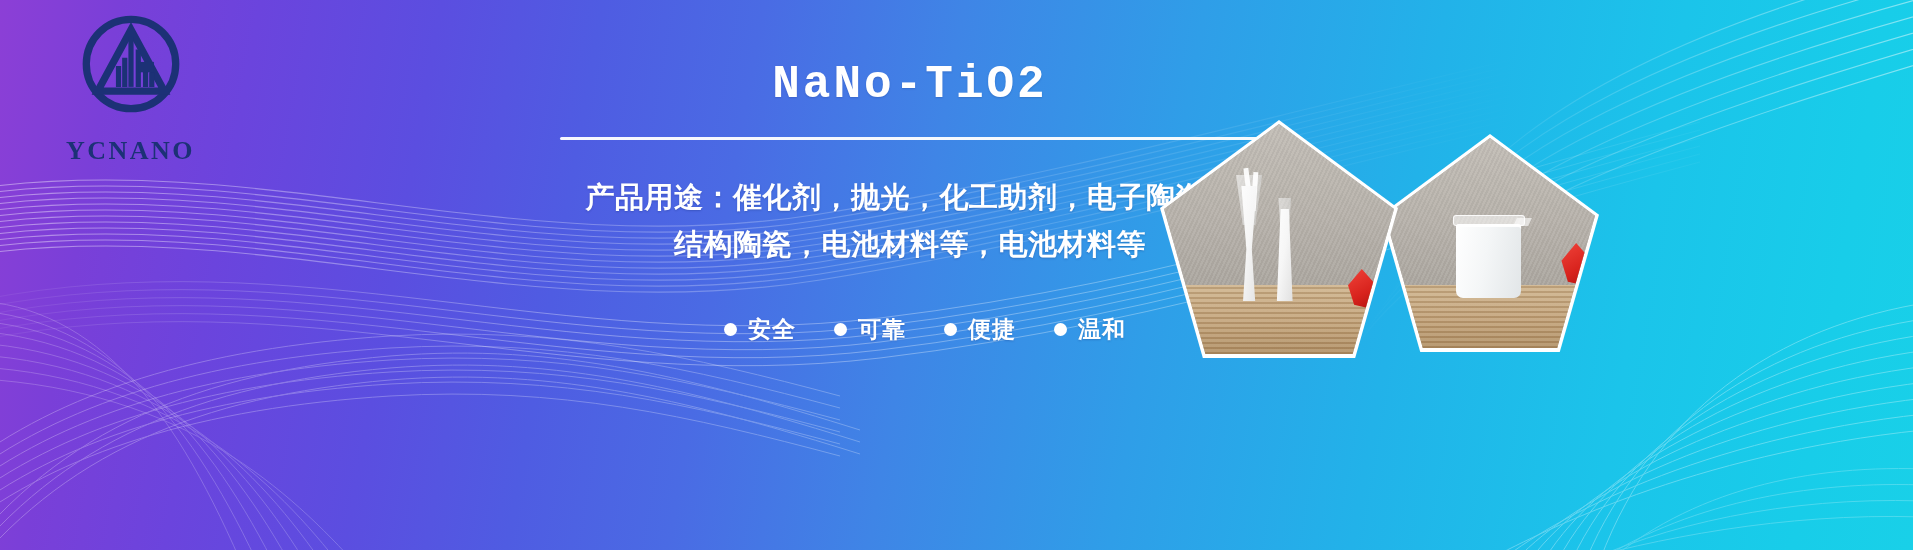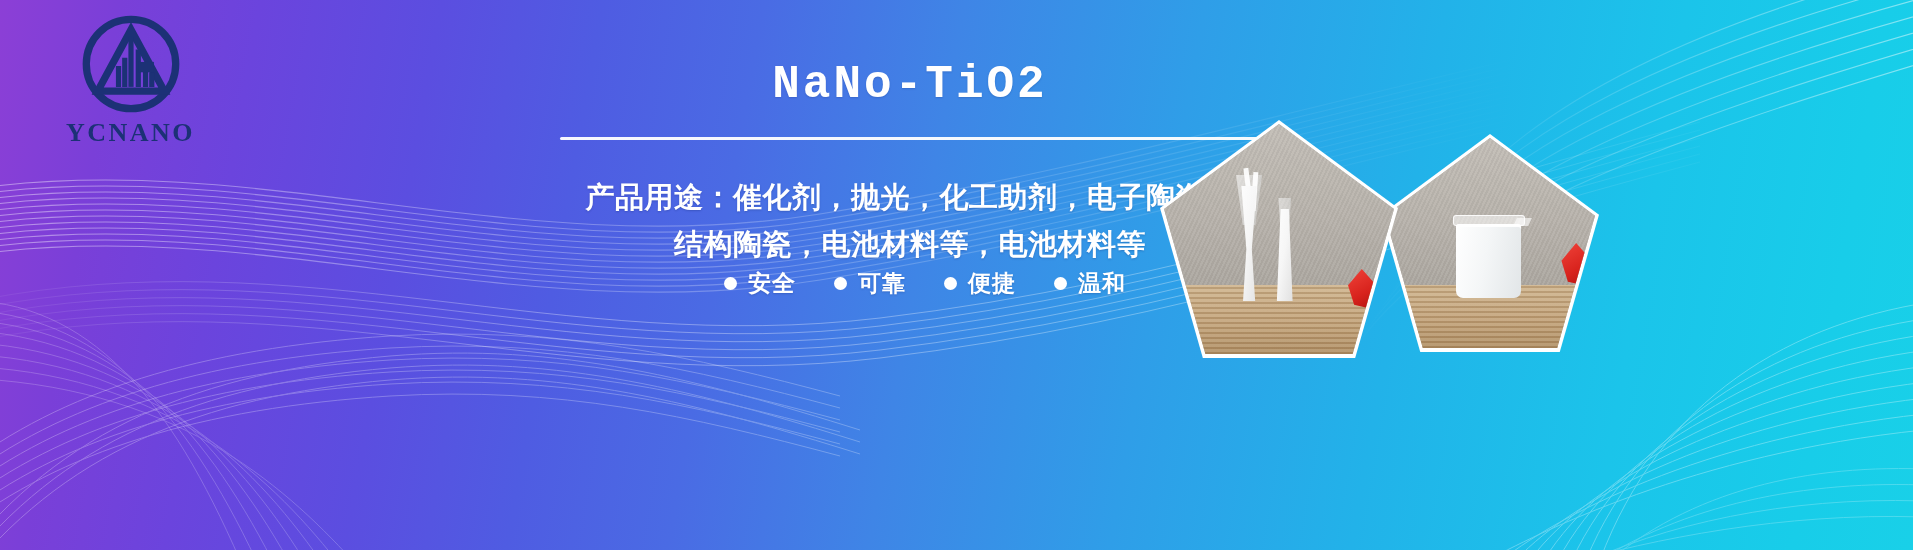--- a/index.html
+++ b/index.html
@@ -31,21 +31,21 @@
 
   
   .logo{
     position:absolute; left:38px; top:12px;
     width:185px; height:148px;
     display:flex; flex-direction:column;
     align-items:center; justify-content:flex-start;
   }
   .logo-mark{ width:104px; height:104px; }
   .logo-word{
-    margin-top:2px;
+    margin-top:20px;
     font-size:26px; letter-spacing:2.5px; font-weight:700;
     color:#1c3176;
     font-family:"Liberation Serif","DejaVu Serif",serif;
   }
 
   
   .center{
     position:absolute;
     left:480px; top:60px;
     width:860px;
@@ -71,20 +71,21 @@
     margin-top:34px;
     font-size:29px;
     font-weight:700;
     line-height:1.62;
     letter-spacing:.5px;
     text-shadow:0 1px 2px rgba(20,40,110,.28);
   }
   .desc-line{ display:block; }
 
   .features{
+    margin-top:46px;
     display:flex;
     justify-content:center;
     gap:38px;
     padding-left:30px;
   }
   .feature{
     display:flex; align-items:center; gap:11px;
     font-size:23px; font-weight:700;
     letter-spacing:1px;
     text-shadow:0 1px 2px rgba(20,40,110,.25);

